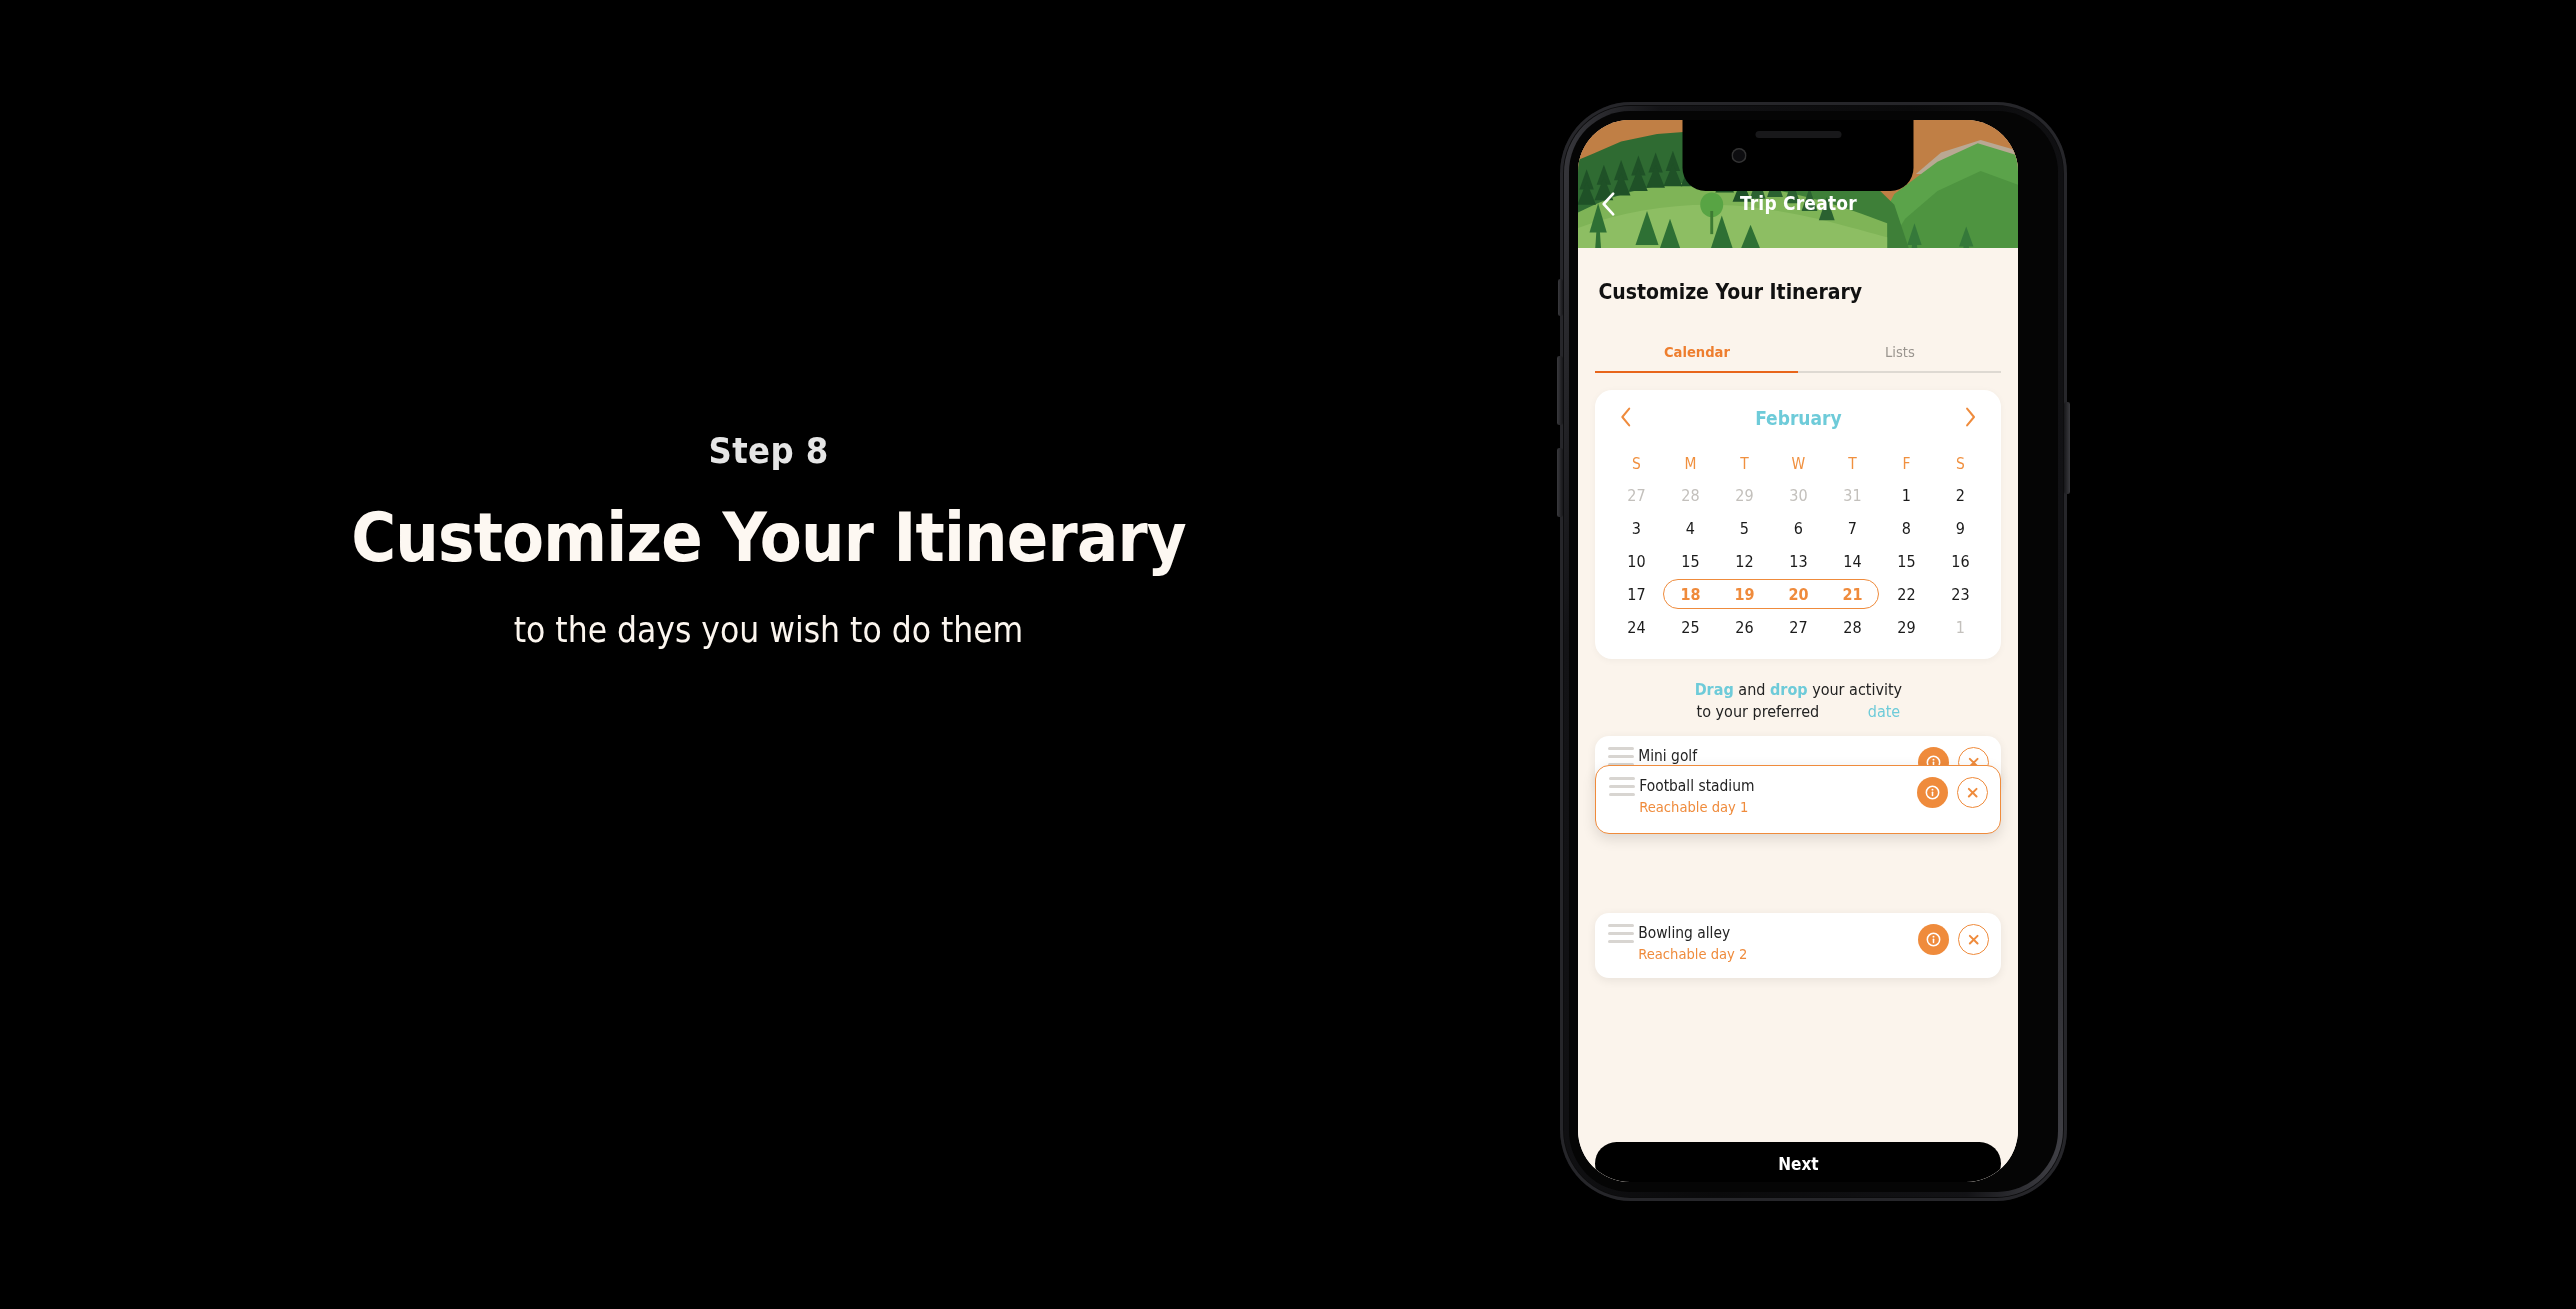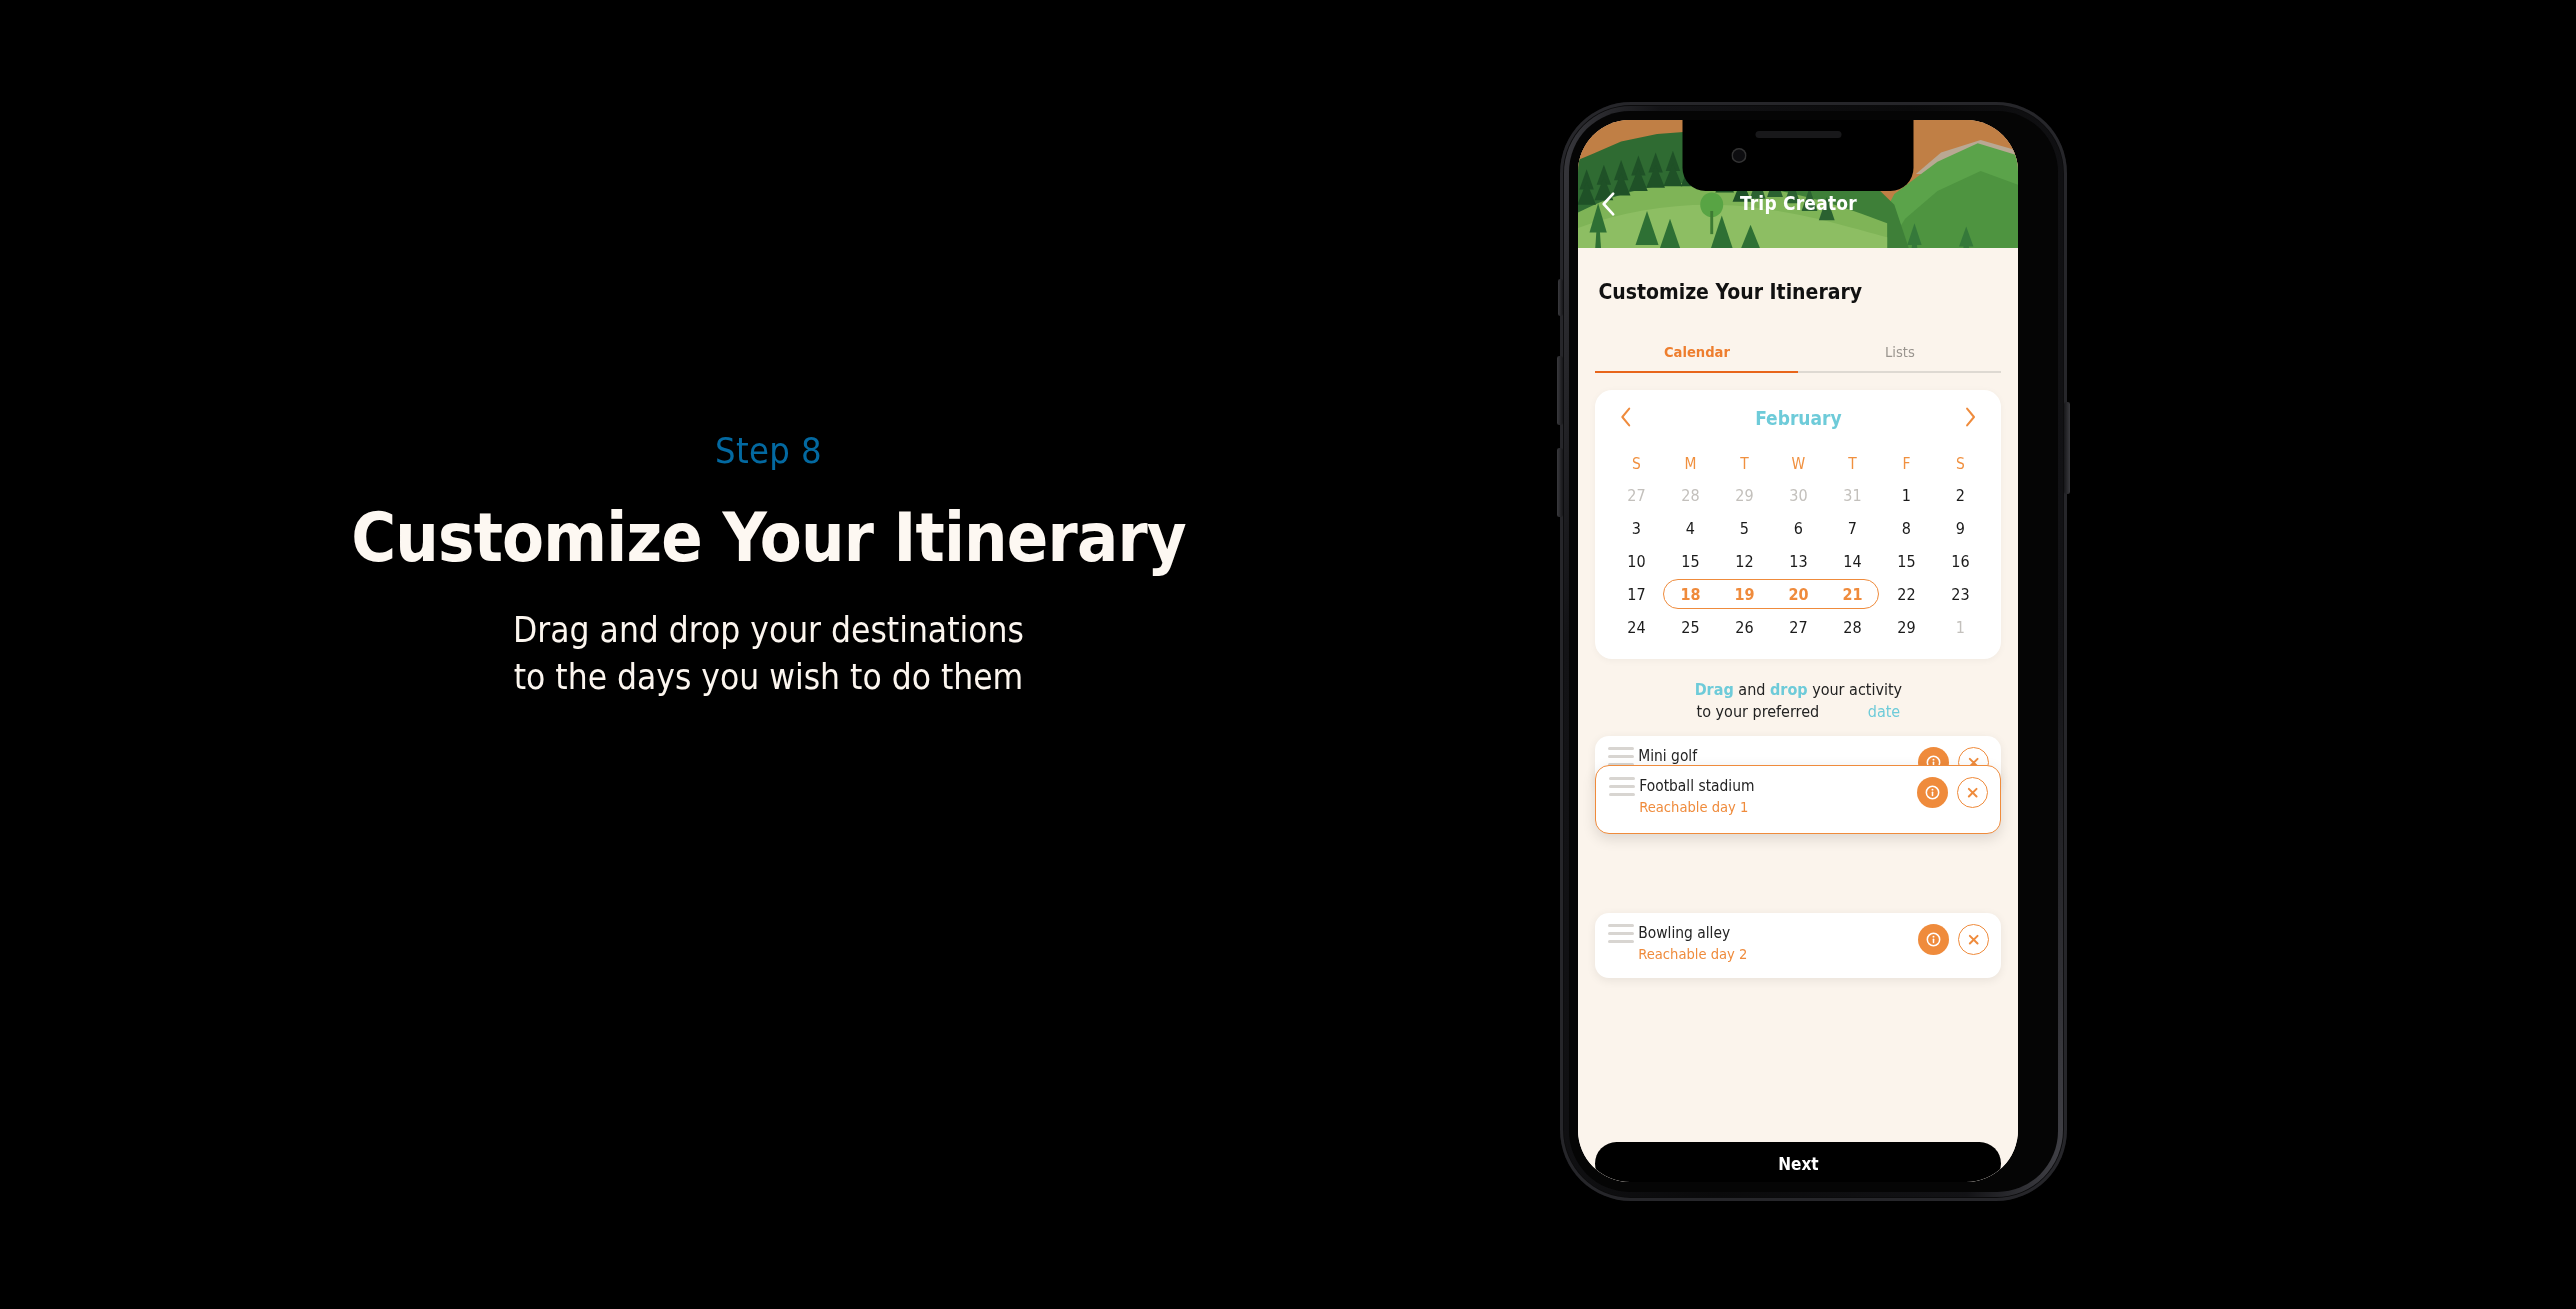--- a/index.html
+++ b/index.html
@@ -5,21 +5,21 @@
   * { margin:0; padding:0; box-sizing:border-box; }
   html,body { width:2576px; height:1310px; background:#000; overflow:hidden; }
   body { font-family:"Liberation Sans", sans-serif; }
 
   .stage { position:relative; width:2576px; height:1310px; background:#000; }
 
   
   .promo { position:absolute; left:0; top:0; width:1537px; height:1310px; }
   .promo-inner { position:absolute; left:50%; top:430px; transform:translateX(-50%);
                  width:1076px; text-align:center; }
-  .step-label { font-size:36px; color:#0369a1; letter-spacing:0.4px; font-weight:400;
+  .step-label { font-size:36px; color:#e5e5e5; letter-spacing:0.4px; font-weight:700;
                 font-family:"DejaVu Sans Condensed","Liberation Sans",sans-serif; }
   .promo-title { margin-top:31px; font-size:68px; line-height:1.05; font-weight:700;
                  color:#FDF8F2; letter-spacing:-0.8px;
                  font-family:"DejaVu Sans Condensed","Liberation Sans",sans-serif; }
   .promo-sub { margin-top:34px; font-size:35px; line-height:1.32; color:#FCF6EF;
                font-weight:400; font-family:"DejaVu Sans Condensed","Liberation Sans",sans-serif; }
 
   
   .phone { position:absolute; left:1560px; top:102px; width:507px; height:1099px; }
   .phone-body { position:absolute; inset:0; background:#0b0b0c; border-radius:71px;
@@ -127,21 +127,20 @@
 </head>
 <body>
 
 <div class="stage">
 
   <div class="promo">
     <div class="promo-inner">
       <div class="step-label">Step 8</div>
       <div class="promo-title">Customize Your Itinerary</div>
       <div class="promo-sub">
-        <div>Drag and drop your destinations</div>
         <div>to the days you wish to do them</div>
       </div>
     </div>
   </div>
 
   <div class="phone">
     <div class="phone-body"></div>
     <div class="phone-rim"></div>
     <div class="phone-inner-rim"></div>
 

